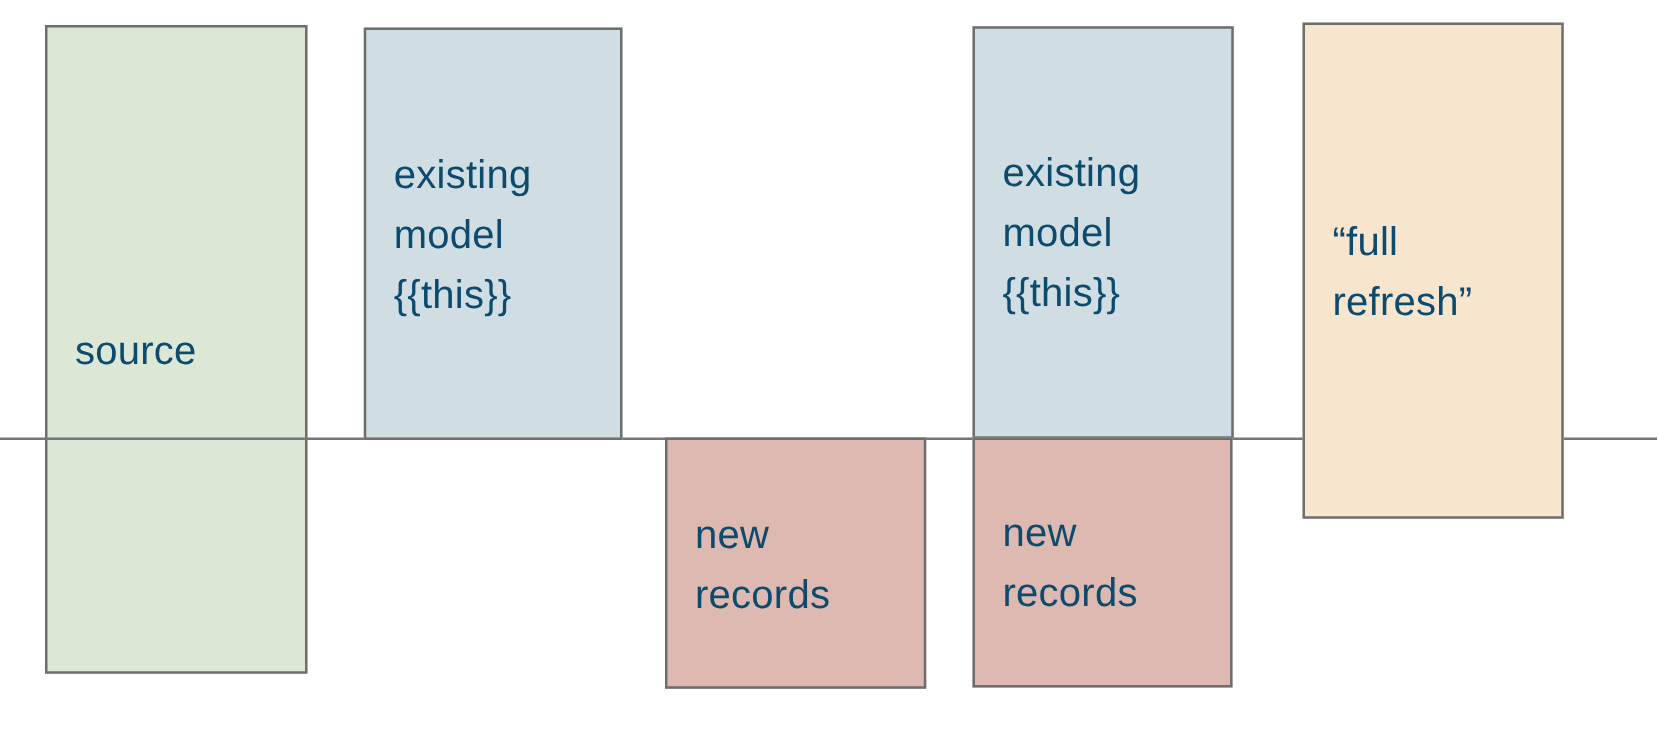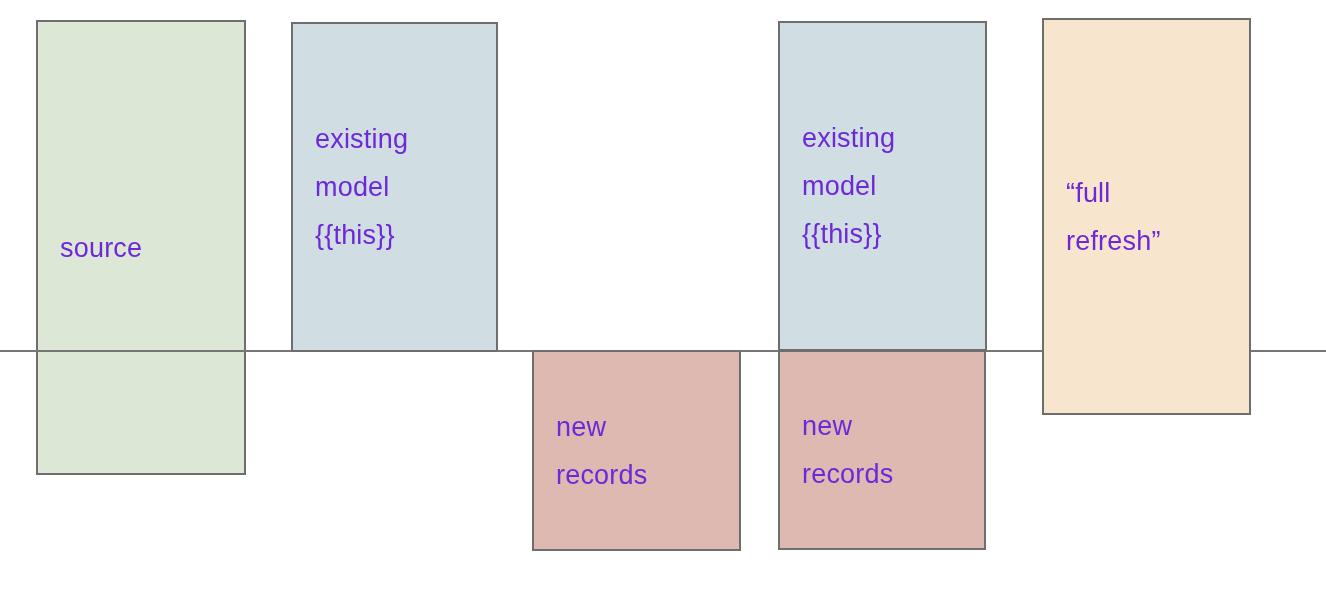--- a/index.html
+++ b/index.html
@@ -31,35 +31,35 @@
     flex-direction: column;
     justify-content: center;
     align-items: flex-start;
     padding-left: 22px;
     padding-right: 6px;
     z-index: 2;
   }
   .box.z-back  { z-index: 0; }
   .box.z-front { z-index: 3; }
   .box-label {
-    font-size: 27px;
+    font-size: 32px;
     line-height: 48px;
-    color: #6d28d9;
+    color: #0c4a6e;
     white-space: pre-line;
     letter-spacing: 0.2px;
   }
 </style>
 </head>
 <body>
 
 <div class="canvas">
 
   <div class="baseline" style="top: 350px; height: 2px; background: rgb(118, 118, 118);"></div>
 
-  <div class="box z-back" style="left: 36px; top: 20px; width: 210px; height: 455px; background: rgb(220, 232, 213);">
+  <div class="box z-back" style="left: 36px; top: 20px; width: 210px; height: 519px; background: rgb(220, 232, 213);">
     <span class="box-label">source</span>
   </div>
 
   <div class="box" style="left: 291px; top: 22px; width: 207px; height: 330px; background: rgb(208, 222, 227);">
     <span class="box-label">existing
 model
 {{this}}</span>
   </div>
 
   <div class="box" style="left: 532px; top: 350px; width: 209px; height: 201px; background: rgb(221, 185, 177);">

